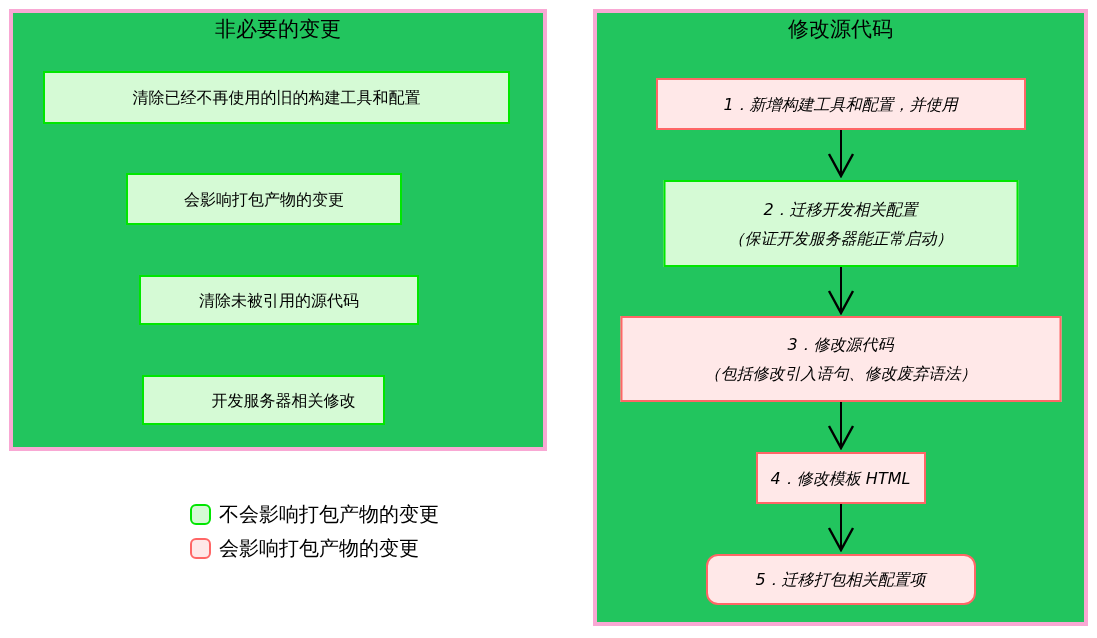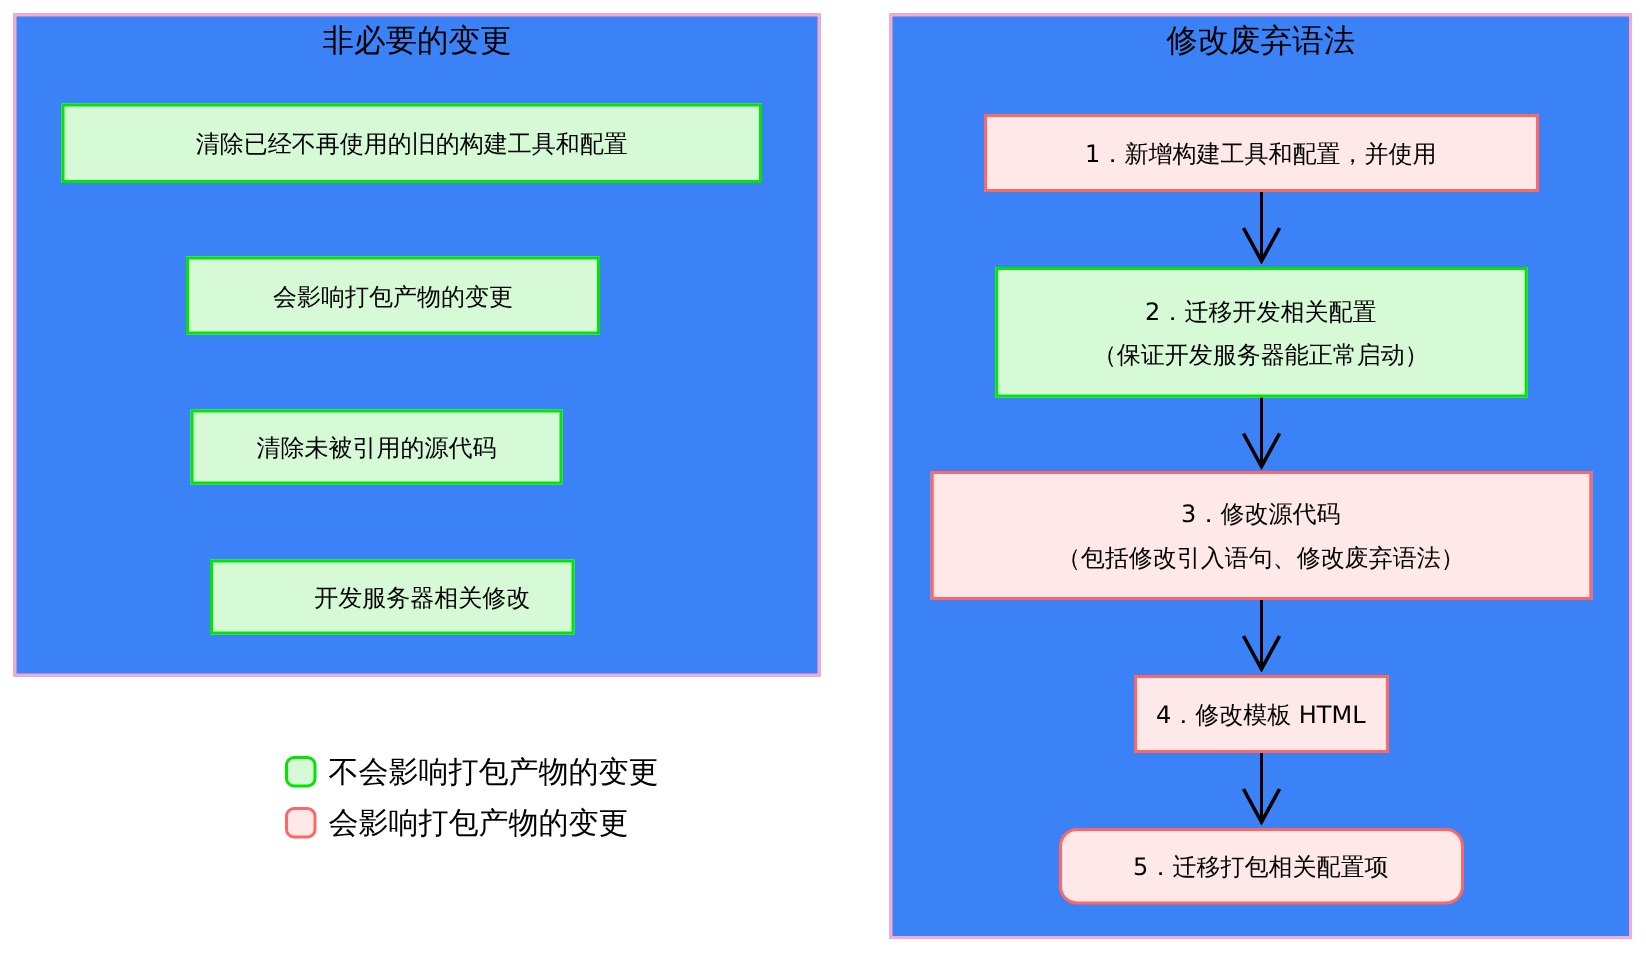--- a/index.html
+++ b/index.html
@@ -2,40 +2,40 @@
 <html><head>
 <meta charset="utf-8">
 <style>
   * { margin:0; padding:0; box-sizing:border-box; }
   html,body { background:#ffffff; }
   .stage {
     position:relative; width:1097px; height:638px; background:#ffffff;
     font-family:"DejaVu Sans","Liberation Sans",sans-serif; color:#000000;
     overflow:hidden;
   }
-  .panel { position:absolute; background:#3b82f6; border:2px solid #f9a8d4; }
+  .panel { position:absolute; background:#22c55e; border:4px solid #f9a8d4; }
   .panel-left  { left:9px;   top:9px; width:538px; height:442px; }
   .panel-right { left:593px; top:9px; width:495px; height:617px; }
   .panel-title {
     position:absolute; top:4px; left:0; right:0;
     text-align:center; font-size:21px; line-height:24px;
   }
   .box {
     position:absolute; display:flex; flex-direction:column;
     align-items:center; justify-content:center;
     text-align:center; font-size:16px; line-height:29px; white-space:nowrap;
   }
   .box-green { background:#d5fad5; border:2.5px solid #00e600; }
   .box-pink  { background:#ffe8e8; border:2.5px solid #ff6666; }
-  .centered  { left:50%; transform:translateX(-50%); }
+  .centered  { left:50%; transform:translateX(-50%);font-style:italic; }
 
   
   #lb1 { left:30px;  top:58px;  width:467px; height:53px; }
   #lb2 { left:113px; top:160px; width:276px; height:52px; }
-  #lb3 { left:116px; top:262px; width:248px; height:50px;align-items:center; }
+  #lb3 { left:126px; top:262px; width:280px; height:50px;align-items:center; }
   #lb4 { left:129px; top:362px; width:243px; height:50px;padding-left:40px; }
 
   
   #rs1 { top:65px;  width:370px; height:52px; }
   #rs2 { top:167px; width:355px; height:87px; }
   #rs3 { top:303px; width:441px; height:86px;justify-content:center; }
   #rs4 { top:439px; width:170px; height:52px; }
   #rs5 { top:541px; width:270px; height:51px;border-radius:12px; }
   .arrow { position:absolute; left:50%; transform:translateX(-50%); width:34px; height:48px; }
   #a1 { top:117px; }
@@ -78,21 +78,21 @@
       <span class="swatch swatch-green"></span>
       <span class="legend-label">不会影响打包产物的变更</span>
     </div>
     <div class="legend-row">
       <span class="swatch swatch-pink"></span>
       <span class="legend-label">会影响打包产物的变更</span>
     </div>
   </div>
 
   <div class="panel panel-right">
-    <div class="panel-title">修改废弃语法</div>
+    <div class="panel-title">修改源代码</div>
 
     <div class="box box-pink centered" id="rs1">
       <span>1．新增构建工具和配置，并使用</span>
     </div>
 
     <svg class="arrow" id="a1" viewBox="0 0 34 48">
       <line x1="17" y1="0" x2="17" y2="44" stroke="#000" stroke-width="2"></line>
       <polyline points="5,24 17,46 29,24" fill="none" stroke="#000" stroke-width="2.4"></polyline>
     </svg>
 

